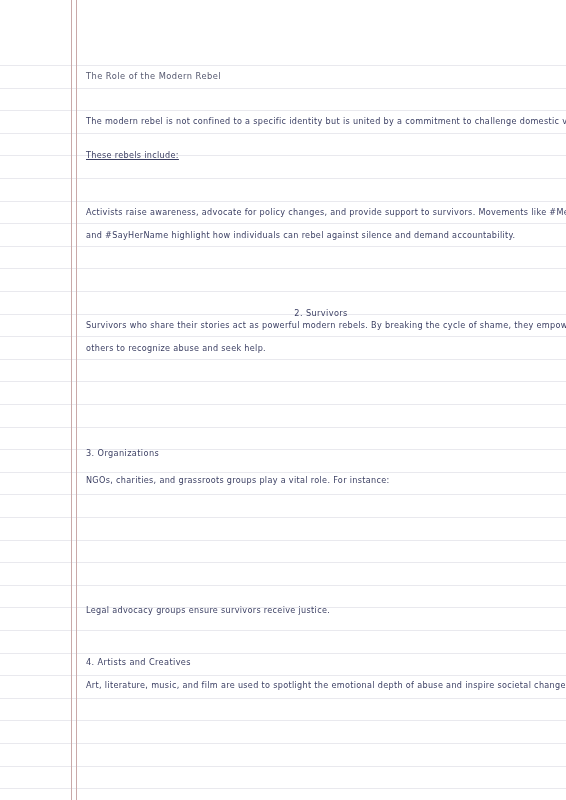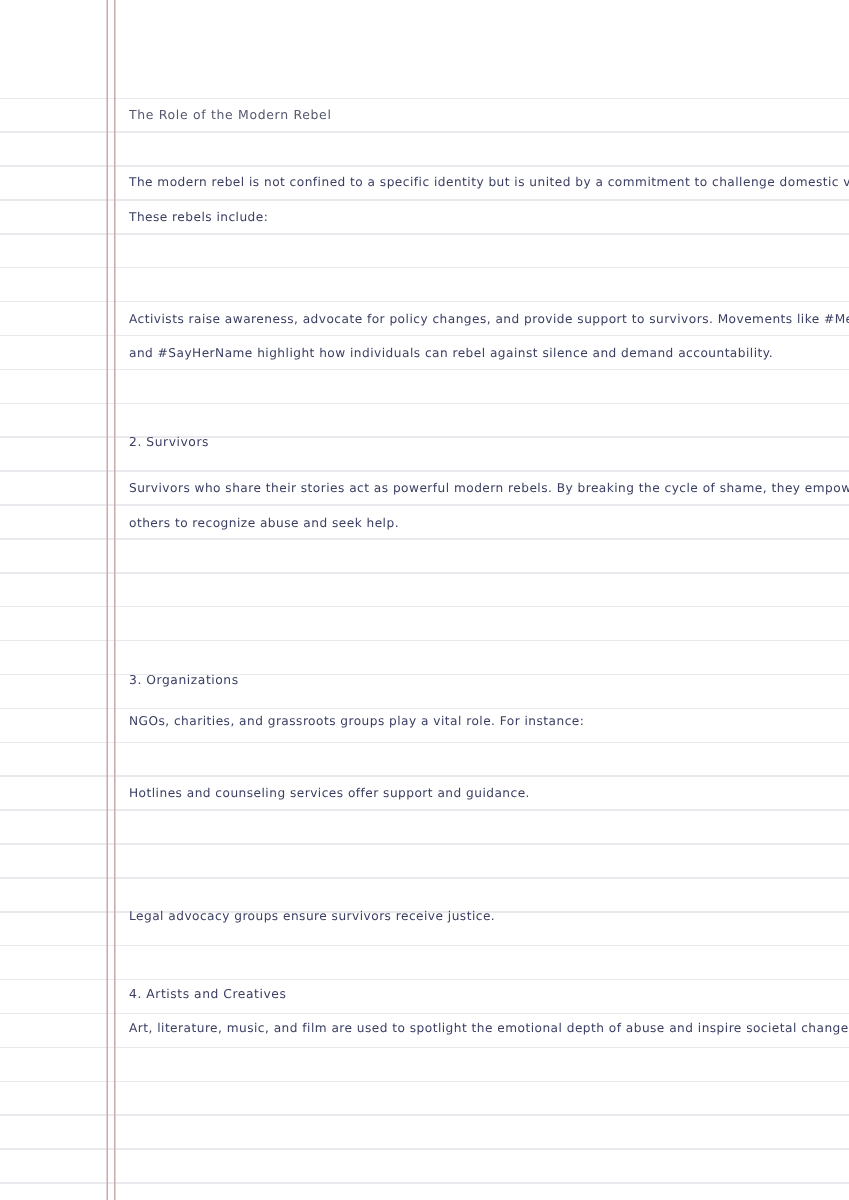--- a/index.html
+++ b/index.html
@@ -94,27 +94,26 @@
 <div id="page">
 
   <div id="rules"></div>
 
   <div class="margin-rule inner"></div>
   <div class="margin-rule outer"></div>
 
   <div id="content">
       <div class="line heading" style="top: 71px;">The Role of the Modern Rebel</div>
       <div class="line body" style="top: 116px;">The modern rebel is not confined to a specific identity but is united by a commitment to challenge domestic violence.</div>
-      <div class="line body" style="top: 139px;">These rebels include:</div>
+      <div class="line body" style="top: 150px; text-decoration: underline;">These rebels include:</div>
       <div class="line body" style="top: 207px;">Activists raise awareness, advocate for policy changes, and provide support to survivors. Movements like #MeToo</div>
       <div class="line body" style="top: 230px;">and #SayHerName highlight how individuals can rebel against silence and demand accountability.</div>
-      <div class="line subheading" style="top: 289px;">2. Survivors</div>
+      <div class="line subheading" style="top: 308px; text-align: center;">2. Survivors</div>
       <div class="line body" style="top: 320px;">Survivors who share their stories act as powerful modern rebels. By breaking the cycle of shame, they empower</div>
       <div class="line body" style="top: 343px;">others to recognize abuse and seek help.</div>
       <div class="line subheading" style="top: 409px; margin-top: 39px;">3. Organizations</div>
       <div class="line body" style="top: 432px; margin-top: 43px;">NGOs, charities, and grassroots groups play a vital role. For instance:</div>
-      <div class="line body" style="top: 523px;">Hotlines and counseling services offer support and guidance.</div>
       <div class="line body" style="top: 568px; margin-top: 37px;">Legal advocacy groups ensure survivors receive justice.</div>
       <div class="line subheading" style="top: 657px;">4. Artists and Creatives</div>
       <div class="line body" style="top: 680px;">Art, literature, music, and film are used to spotlight the emotional depth of abuse and inspire societal change.</div>
     </div>
 
 </div>
 
 </body></html>

